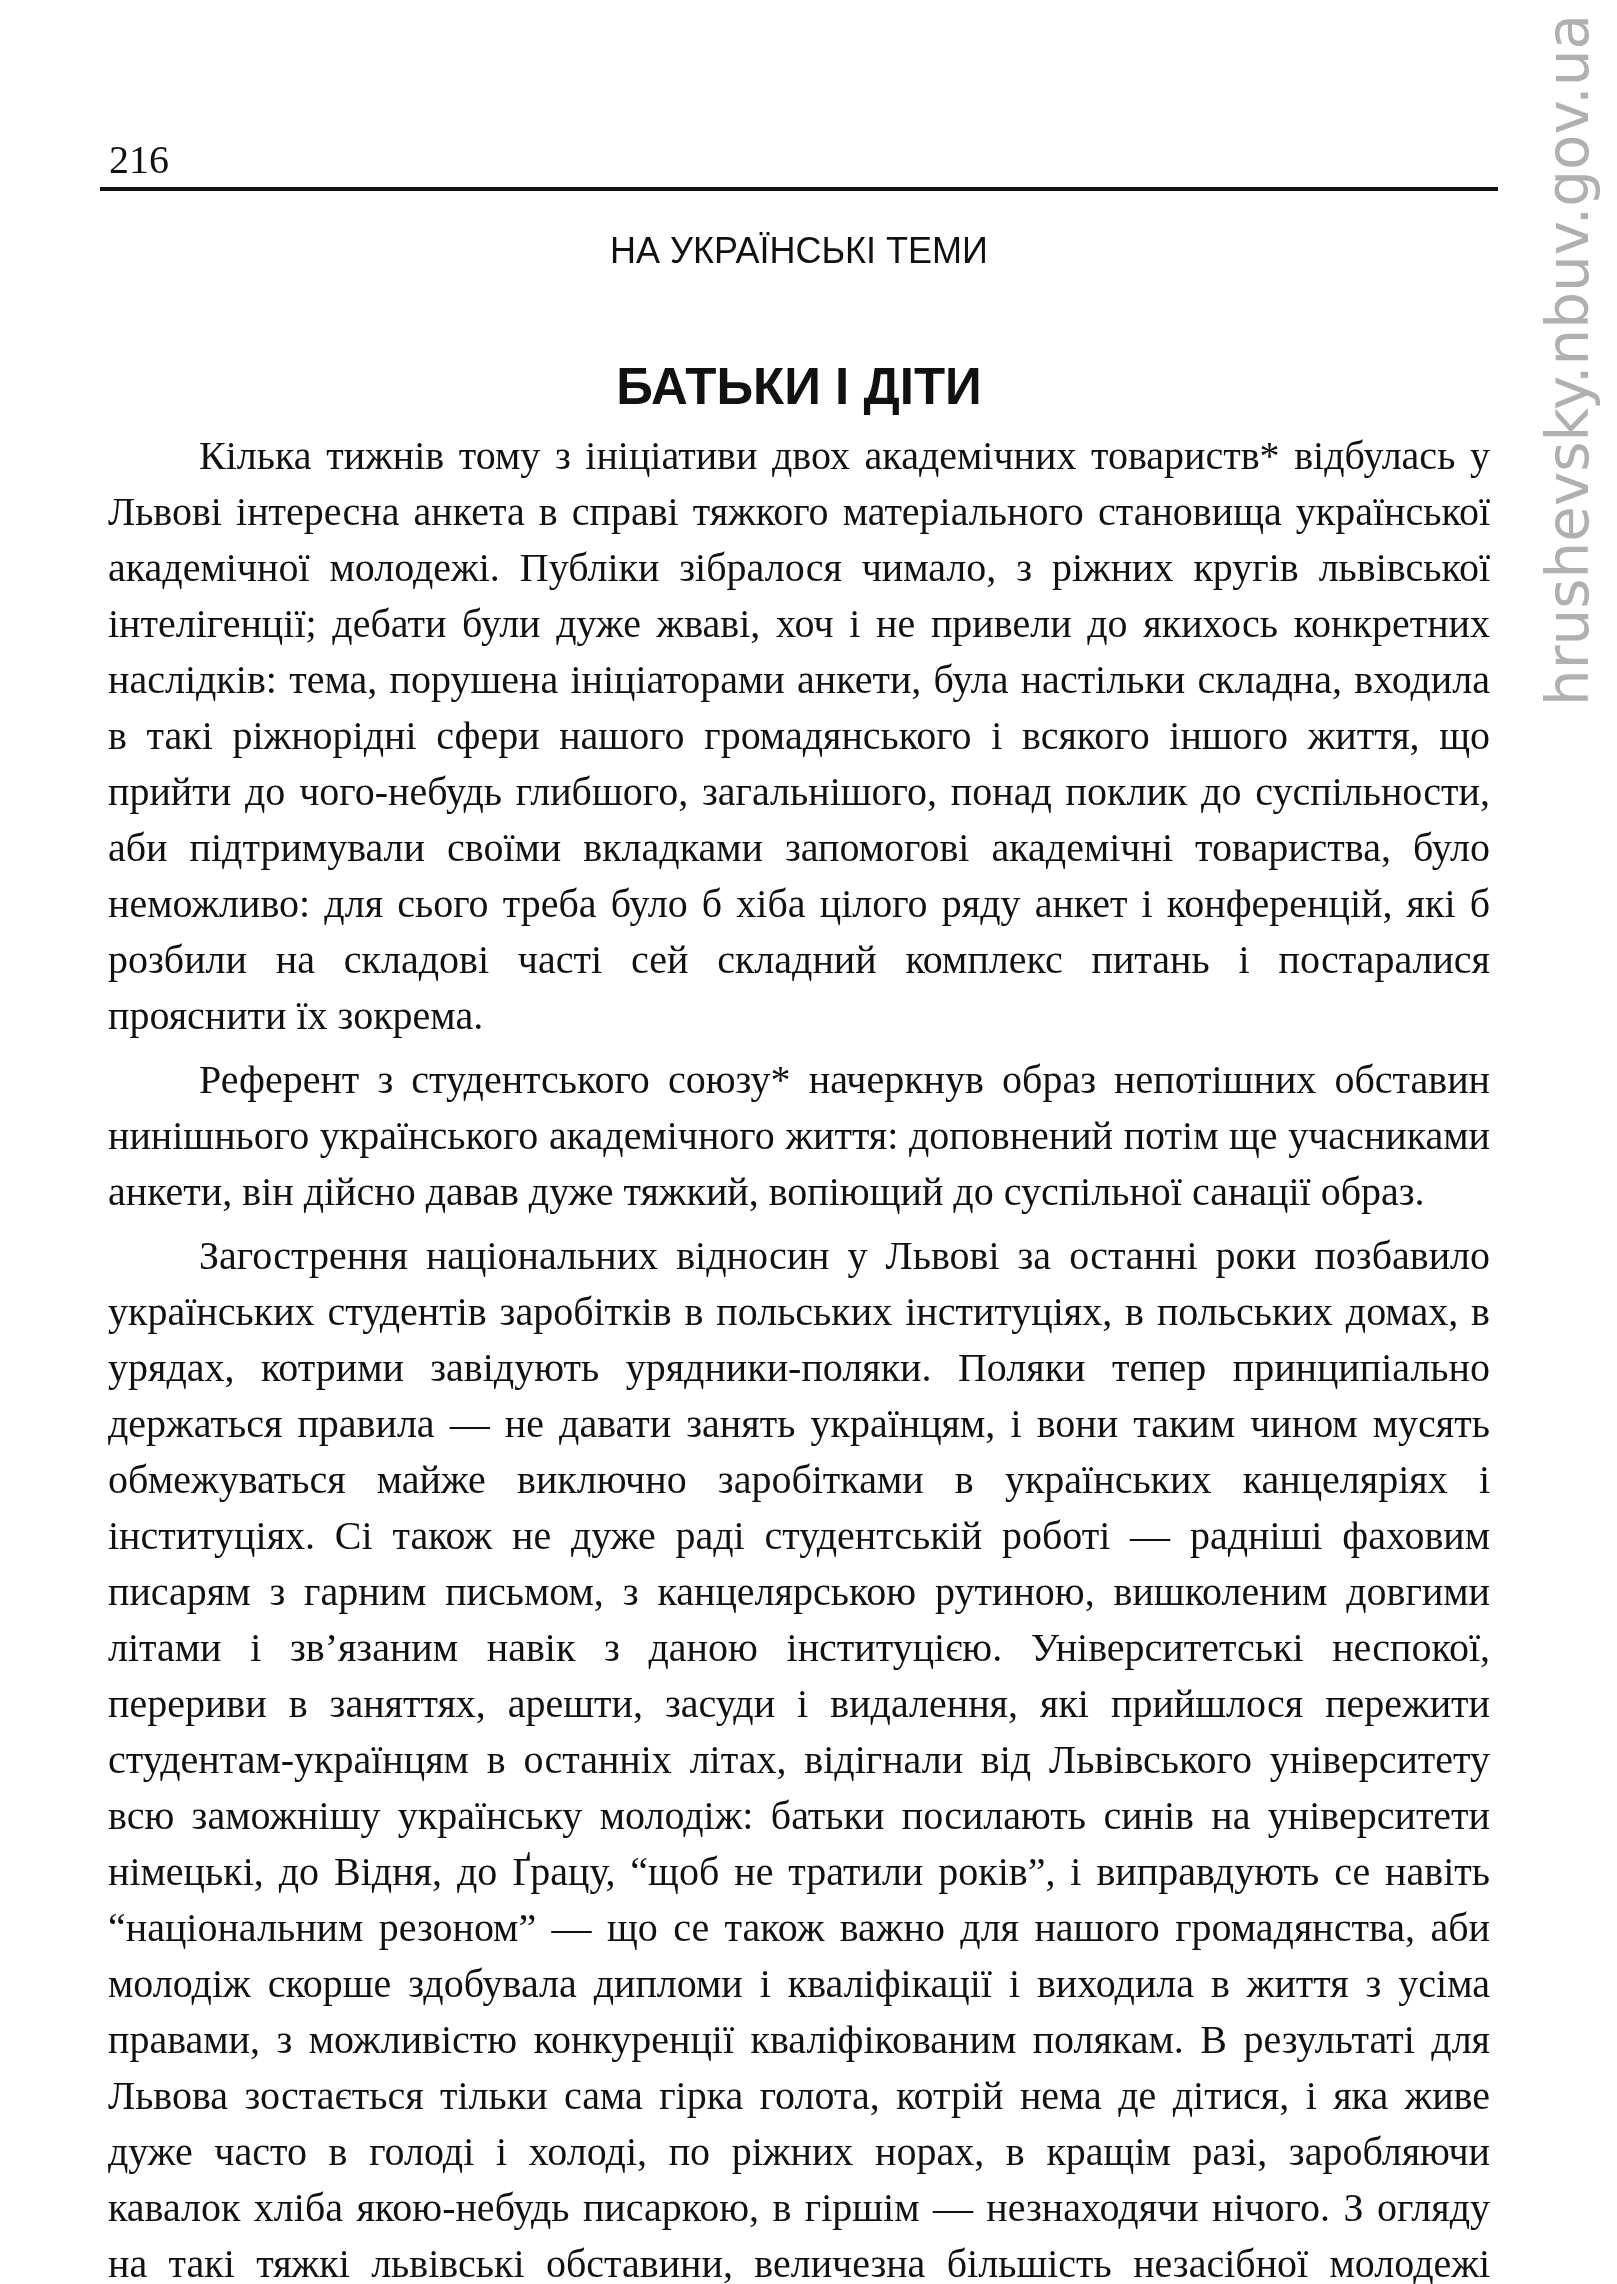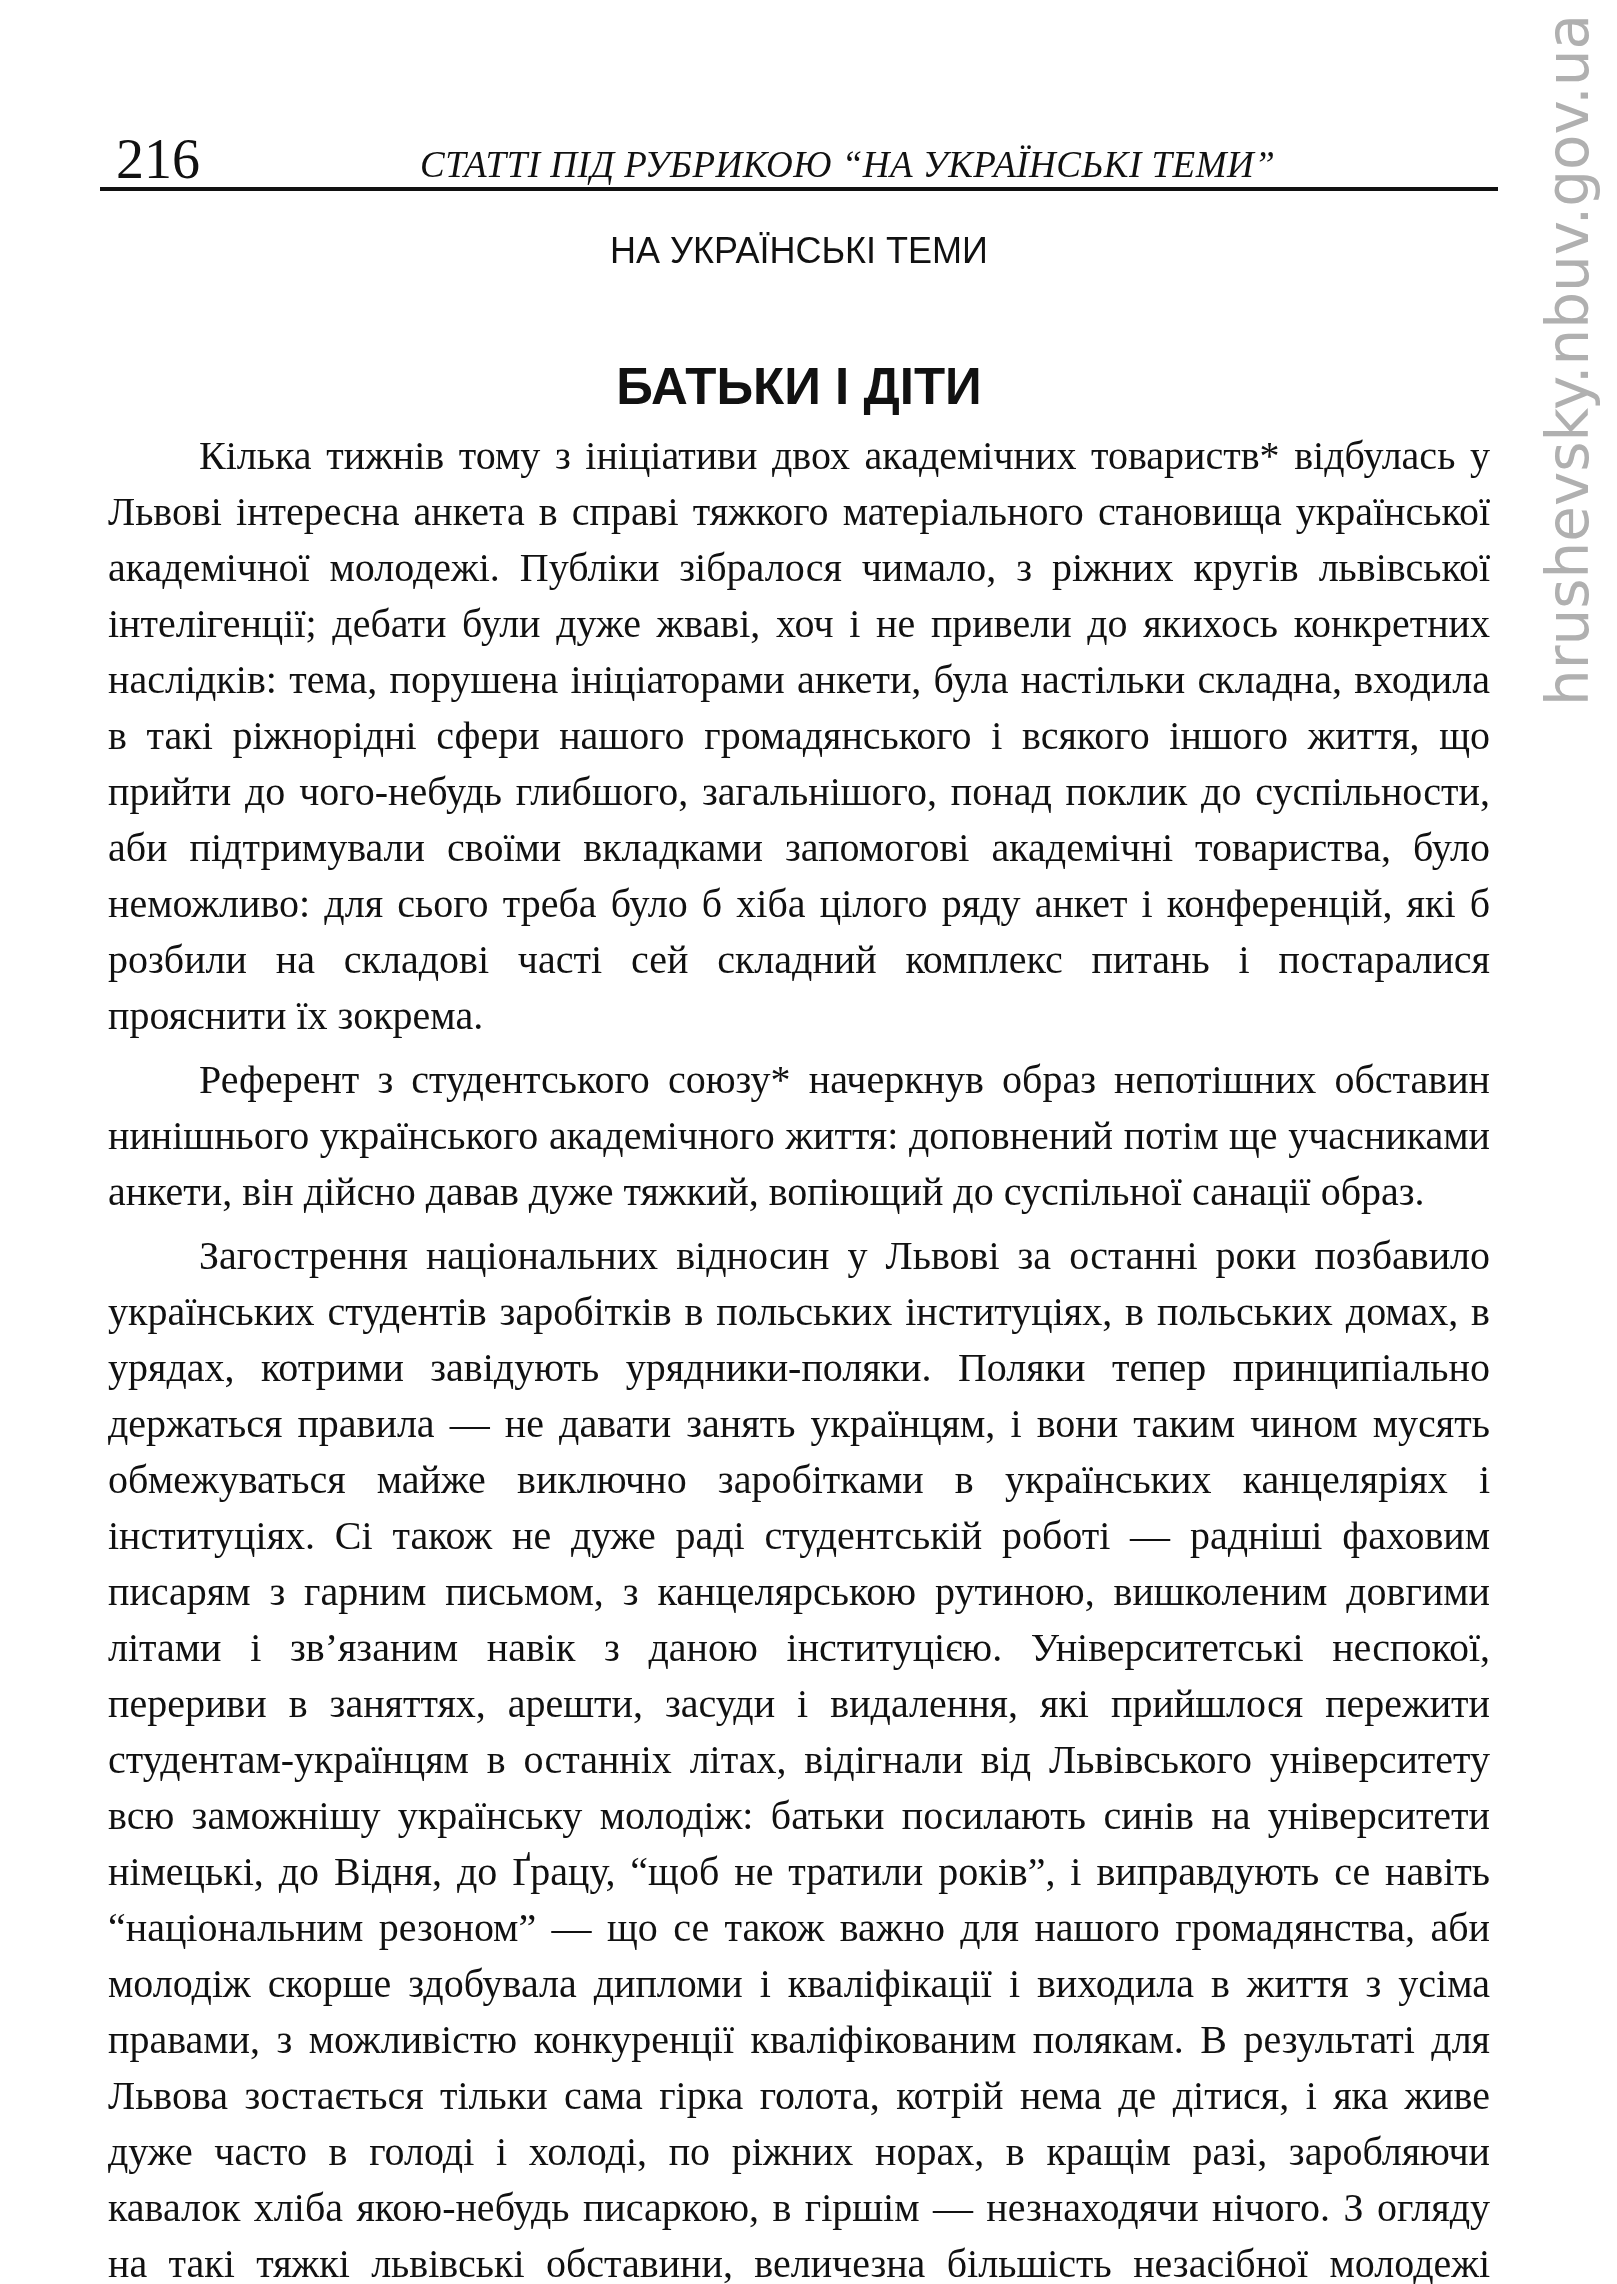--- a/index.html
+++ b/index.html
@@ -6,21 +6,21 @@
   body {
     width: 1617px; height: 2546px; position: relative; overflow: hidden;
     font-family: "Liberation Serif", "DejaVu Serif", serif; color: #111111;
   }
   .page { position: absolute; left: 100px; top: 0; width: 1398px; }
   .running-header {
     position: absolute; top: 132px; left: 0; width: 1398px; height: 55px;
     border-bottom: 4.1px solid #111;
   }
   .page-number {
-    position: absolute; left: 16px; top: 0; font-size: 56px; line-height: 55px;
+    position: absolute; left: 9px; top: 0; font-size: 40px; line-height: 55px;
   }
   .header-title {
     position: absolute; left: 320px; top: 4.6px; font-size: 37px; font-style: italic;
     line-height: 55px; letter-spacing: 0.5px;
   }
   .section-title {
     position: absolute; top: 219px; left: 0; width: 1398px; text-align: center;
     font-family: "Liberation Sans", "DejaVu Sans", sans-serif; font-size: 36px; line-height: 64px;
   }
   .article-title {
@@ -45,21 +45,20 @@
 </head>
 <body>
 
 <div class="watermark">
   <span>hrushevsky.nbuv.gov.ua</span>
 </div>
 
 <div class="page">
   <div class="running-header">
     <span class="page-number">216</span>
-    <span class="header-title">СТАТТІ ПІД РУБРИКОЮ “НА УКРАЇНСЬКІ ТЕМИ”</span>
   </div>
 
   <div class="section-title">НА УКРАЇНСЬКІ ТЕМИ</div>
   <div class="article-title">БАТЬКИ І ДІТИ</div>
 
   <div class="body-text">
     <p>Кілька тижнів тому з ініціативи двох академічних товариств* відбулась у Львові інтересна анкета в справі тяжкого матеріального становища української академічної молодежі. Публіки зібралося чимало, з ріжних кругів львівської інтелігенції; дебати були дуже жваві, хоч і не привели до якихось конкретних наслідків: тема, порушена ініціаторами анкети, була настільки складна, входила в такі ріжнорідні сфери нашого громадянського і всякого іншого життя, що прийти до чого-небудь глибшого, загальнішого, понад поклик до суспільности, аби підтримували своїми вкладками запомогові академічні товариства, було неможливо: для сього треба було б хіба цілого ряду анкет і конференцій, які б розбили на складові часті сей складний комплекс питань і постаралися прояснити їх зокрема.</p>
     <p>Референт з студентського союзу* начеркнув образ непотішних обставин нинішнього українського академічного життя: доповнений потім ще учасниками анкети, він дійсно давав дуже тяжкий, вопіющий до суспільної санації образ.</p>
     <p>Загострення національних відносин у Львові за останні роки позбавило українських студентів заробітків в польських інституціях, в польських домах, в урядах, котрими завідують урядники-поляки. Поляки тепер принципіально держаться правила — не давати занять українцям, і вони таким чином мусять обмежуваться майже виключно заробітками в українських канцеляріях і інституціях. Сі також не дуже раді студентській роботі — радніші фаховим писарям з гарним письмом, з канцелярською рутиною, вишколеним довгими літами і зв’язаним навік з даною інституцією. Університетські неспокої, перериви в заняттях, арешти, засуди і видалення, які прийшлося пережити студентам-українцям в останніх літах, відігнали від Львівського університету всю заможнішу українську молодіж: батьки посилають синів на університети німецькі, до Відня, до Ґрацу, “щоб не тратили років”, і виправдують се навіть “національним резоном” — що се також важно для нашого громадянства, аби молодіж скорше здобувала дипломи і кваліфікації і виходила в життя з усіма правами, з можливістю конкуренції кваліфікованим полякам. В результаті для Львова зостається тільки сама гірка голота, котрій нема де дітися, і яка живе дуже часто в голоді і холоді, по ріжних норах, в кращім разі, заробляючи кавалок хліба якою-небудь писаркою, в гіршім — незнаходячи нічого. З огляду на такі тяжкі львівські обставини, величезна більшість незасібної молодежі пересиджує на провінції, по дрібних містах або й селах, в провінціальних урядах, касах, на гувернерках, або й просто у якихось близьких і далеких свояків, у Львові ж на звиш</p>
   </div>

